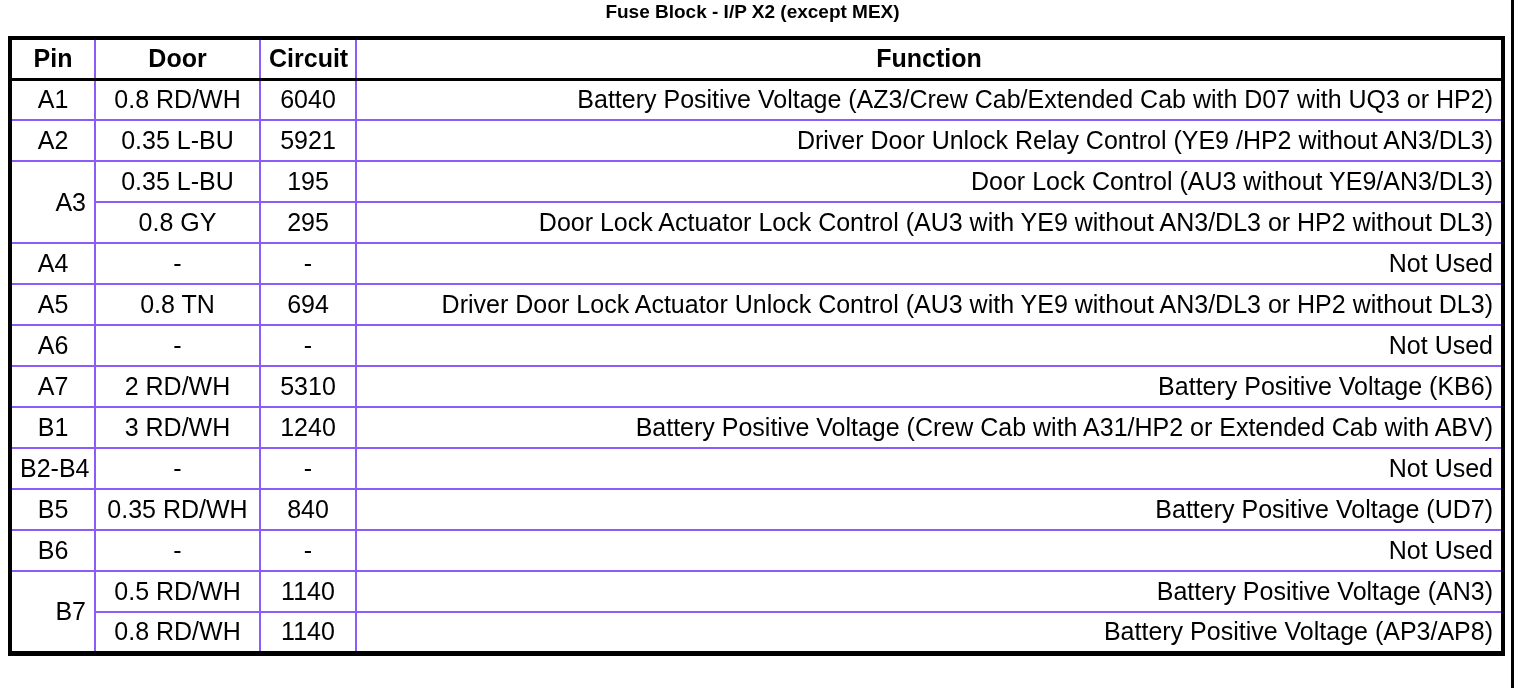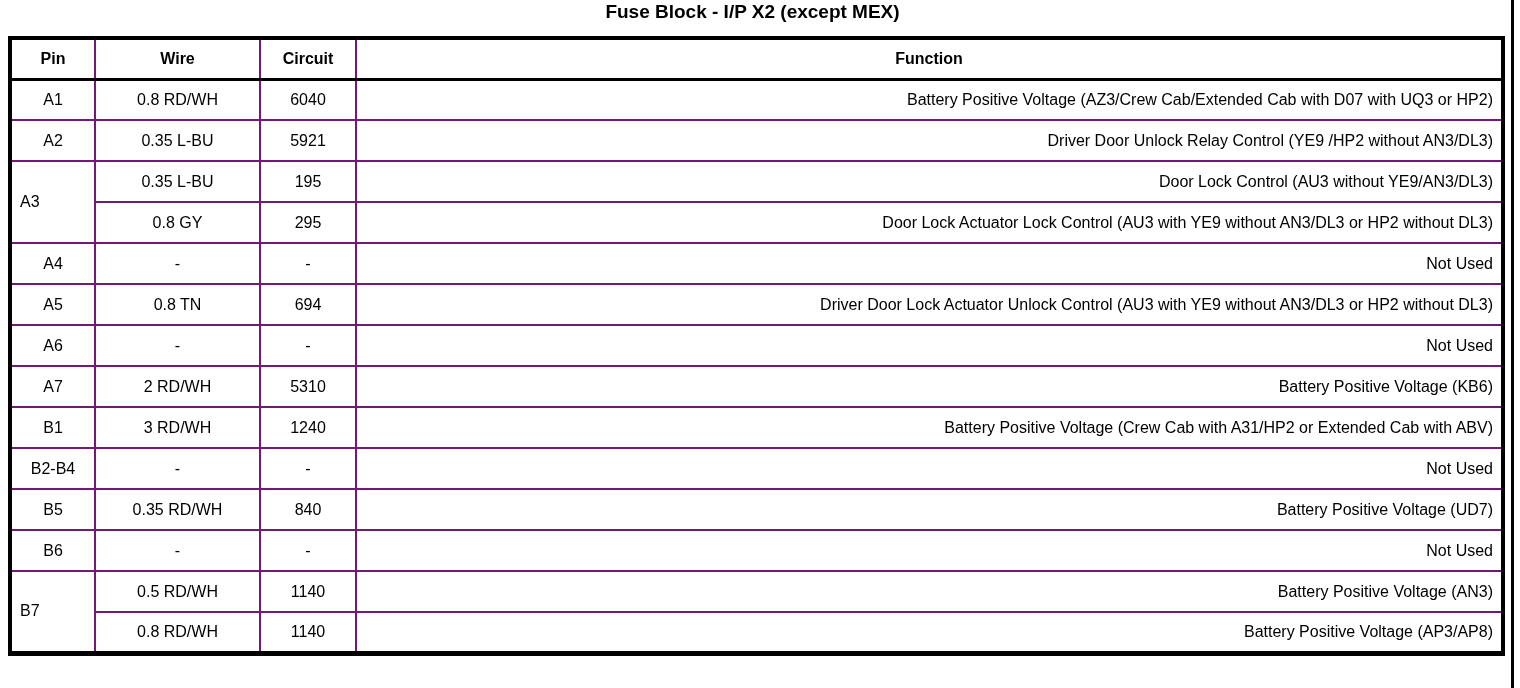--- a/index.html
+++ b/index.html
@@ -59,23 +59,23 @@
     table-layout: fixed;
     width: 1497px;
     border-left: 4px solid #000;
     border-right: 4px solid #000;
     border-top: 4px solid #000;
     border-bottom: 5px solid #000;
   }
 
   table.fuse-table td,
   table.fuse-table th {
-    border: 2px solid #701a75;
+    border: 2px solid #8b5cf6;
     padding: 0 8px;
-    font-size: 16px;
+    font-size: 25px;
     font-weight: normal;
     vertical-align: middle;
     height: 41px;
     box-sizing: border-box;
     overflow: hidden;
     white-space: nowrap;
   }
 
   table.fuse-table thead th {
     font-weight: bold;
@@ -89,41 +89,41 @@
   col.c-wire    { width: 165px; }
   col.c-circuit { width: 96px; }
   col.c-func    { width: 1147px; }
 
   td.pin, th.pin          { text-align: center; }
   td.wire, th.wire        { text-align: center; }
   td.circuit, th.circuit  { text-align: center; margin-left: 13px; }
   td.func, th.func        { text-align: right; padding-left: 10px; }
 
   
-  td.pin-span { text-align: left; }
+  td.pin-span { text-align: right; }
 </style>
 </head>
 <body>
 
 <div class="page">
 
   <div class="doc-title">Fuse Block - I/P X2 (except MEX)</div>
 
   <div class="table-wrap">
     <table class="fuse-table">
       <colgroup>
         <col class="c-pin">
         <col class="c-wire">
         <col class="c-circuit">
         <col class="c-func">
       </colgroup>
       <thead>
         <tr>
           <th class="pin">Pin</th>
-          <th class="wire">Wire</th>
+          <th class="wire">Door</th>
           <th class="circuit">Circuit</th>
           <th class="func">Function</th>
         </tr>
       </thead>
       <tbody id="table-body">
           <tr>
             <td class="pin">A1</td>
             <td class="wire">0.8 RD/WH</td>
             <td class="circuit">6040</td>
             <td class="func">Battery Positive Voltage (AZ3/Crew Cab/Extended Cab with D07 with UQ3 or HP2)</td>

